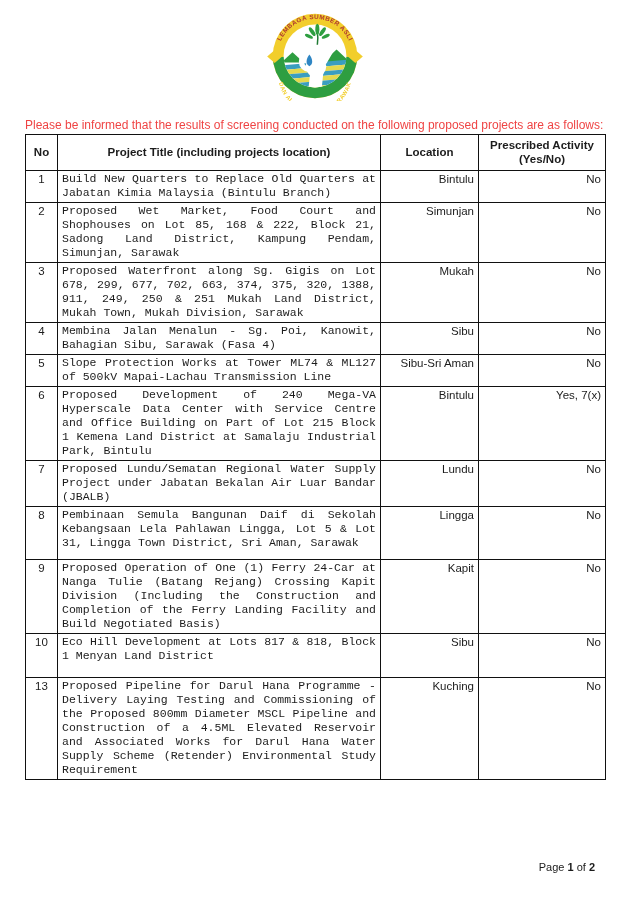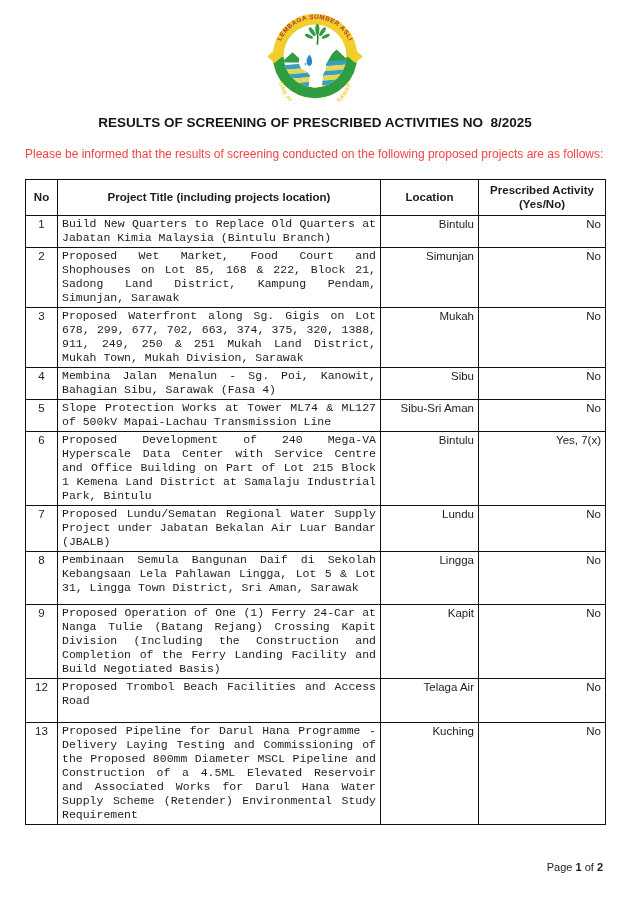--- a/index.html
+++ b/index.html
@@ -27,21 +27,20 @@
     color: #161616;
   }
   p.intro {
     margin-top: 17px;
     font-size: 12px;
     line-height: 15.5px;
     color: #ef4444;
   }
 
   table.results {
-    margin-top: 16px;
     width: 580px;
     border-collapse: collapse;
     table-layout: fixed;
   }
   .results col.c-no { width: 32px; }
   .results col.c-title { width: 323px; }
   .results col.c-loc { width: 98px; }
   .results col.c-act { width: 127px; }
 
   .results th {
@@ -77,21 +76,21 @@
   .results tbody tr:nth-child(8)  { height: 53px; }
   .results tbody tr:nth-child(9)  { height: 74px; }
   .results tbody tr:nth-child(10) { height: 44px; }
   .results tbody tr:nth-child(11) { height: 27px; }
   .results tbody tr:nth-child(12) { height: 28px; }
   .results tbody tr:nth-child(13) { height: 99px; }
   .results tbody tr:nth-child(14) { height: 30px; }
 
   .footer {
     position: absolute;
-    right: 24px;
+    right: 32px;
     top: 861px;
     font-size: 11px;
     color: #1c1c1c;
     white-space: pre;
   }
   .footer b { font-weight: bold; }
 </style>
 </head>
 <body>
 
@@ -160,21 +159,20 @@
 
         <text font-size="6.8" font-weight="bold" letter-spacing="0.5" fill="#B03A2E" font-family="Liberation Sans, sans-serif">
           <textPath href="#arcTop" startOffset="50%" text-anchor="middle">LEMBAGA SUMBER ASLI</textPath>
         </text>
         <text font-size="6.2" font-weight="bold" letter-spacing="0.5" fill="#F2CE2C" font-family="Liberation Sans, sans-serif">
           <textPath href="#arcBot" startOffset="50%" text-anchor="middle">DAN ALAM SEKITAR SARAWAK</textPath>
         </text>
       </svg>
     </div>
 
-    <h1 class="doc-title">RESULTS OF SCREENING OF PRESCRIBED ACTIVITIES NO  8/2025</h1>
 
     <p class="intro">Please be informed that the results of screening conducted on the following proposed projects are as follows:</p>
 
     <table class="results">
       <colgroup>
         <col class="c-no">
           <col class="c-title">
           <col class="c-loc">
           <col class="c-act">
       </colgroup>
@@ -235,23 +233,23 @@
             <td class="loc">Lingga</td>
             <td class="act">No</td>
           </tr>
           <tr>
             <td class="no">9</td>
             <td class="title">Proposed Operation of One (1) Ferry 24-Car at Nanga Tulie (Batang Rejang) Crossing Kapit Division (Including the Construction and Completion of the Ferry Landing Facility and Build Negotiated Basis)</td>
             <td class="loc">Kapit</td>
             <td class="act">No</td>
           </tr>
           <tr>
-            <td class="no">12</td>
-            <td class="title">Proposed Trombol Beach Facilities and Access Road</td>
-            <td class="loc">Telaga Air</td>
+            <td class="no">10</td>
+            <td class="title">Eco Hill Development at Lots 817 &amp; 818, Block 1 Menyan Land District</td>
+            <td class="loc">Sibu</td>
             <td class="act">No</td>
           </tr>
           <tr>
             <td class="no">13</td>
             <td class="title">Proposed Pipeline for Darul Hana Programme - Delivery Laying Testing and Commissioning of the Proposed 800mm Diameter MSCL Pipeline and Construction of a 4.5ML Elevated Reservoir and Associated Works for Darul Hana Water Supply Scheme (Retender) Environmental Study Requirement</td>
             <td class="loc">Kuching</td>
             <td class="act">No</td>
           </tr>
         </tbody>
     </table>

